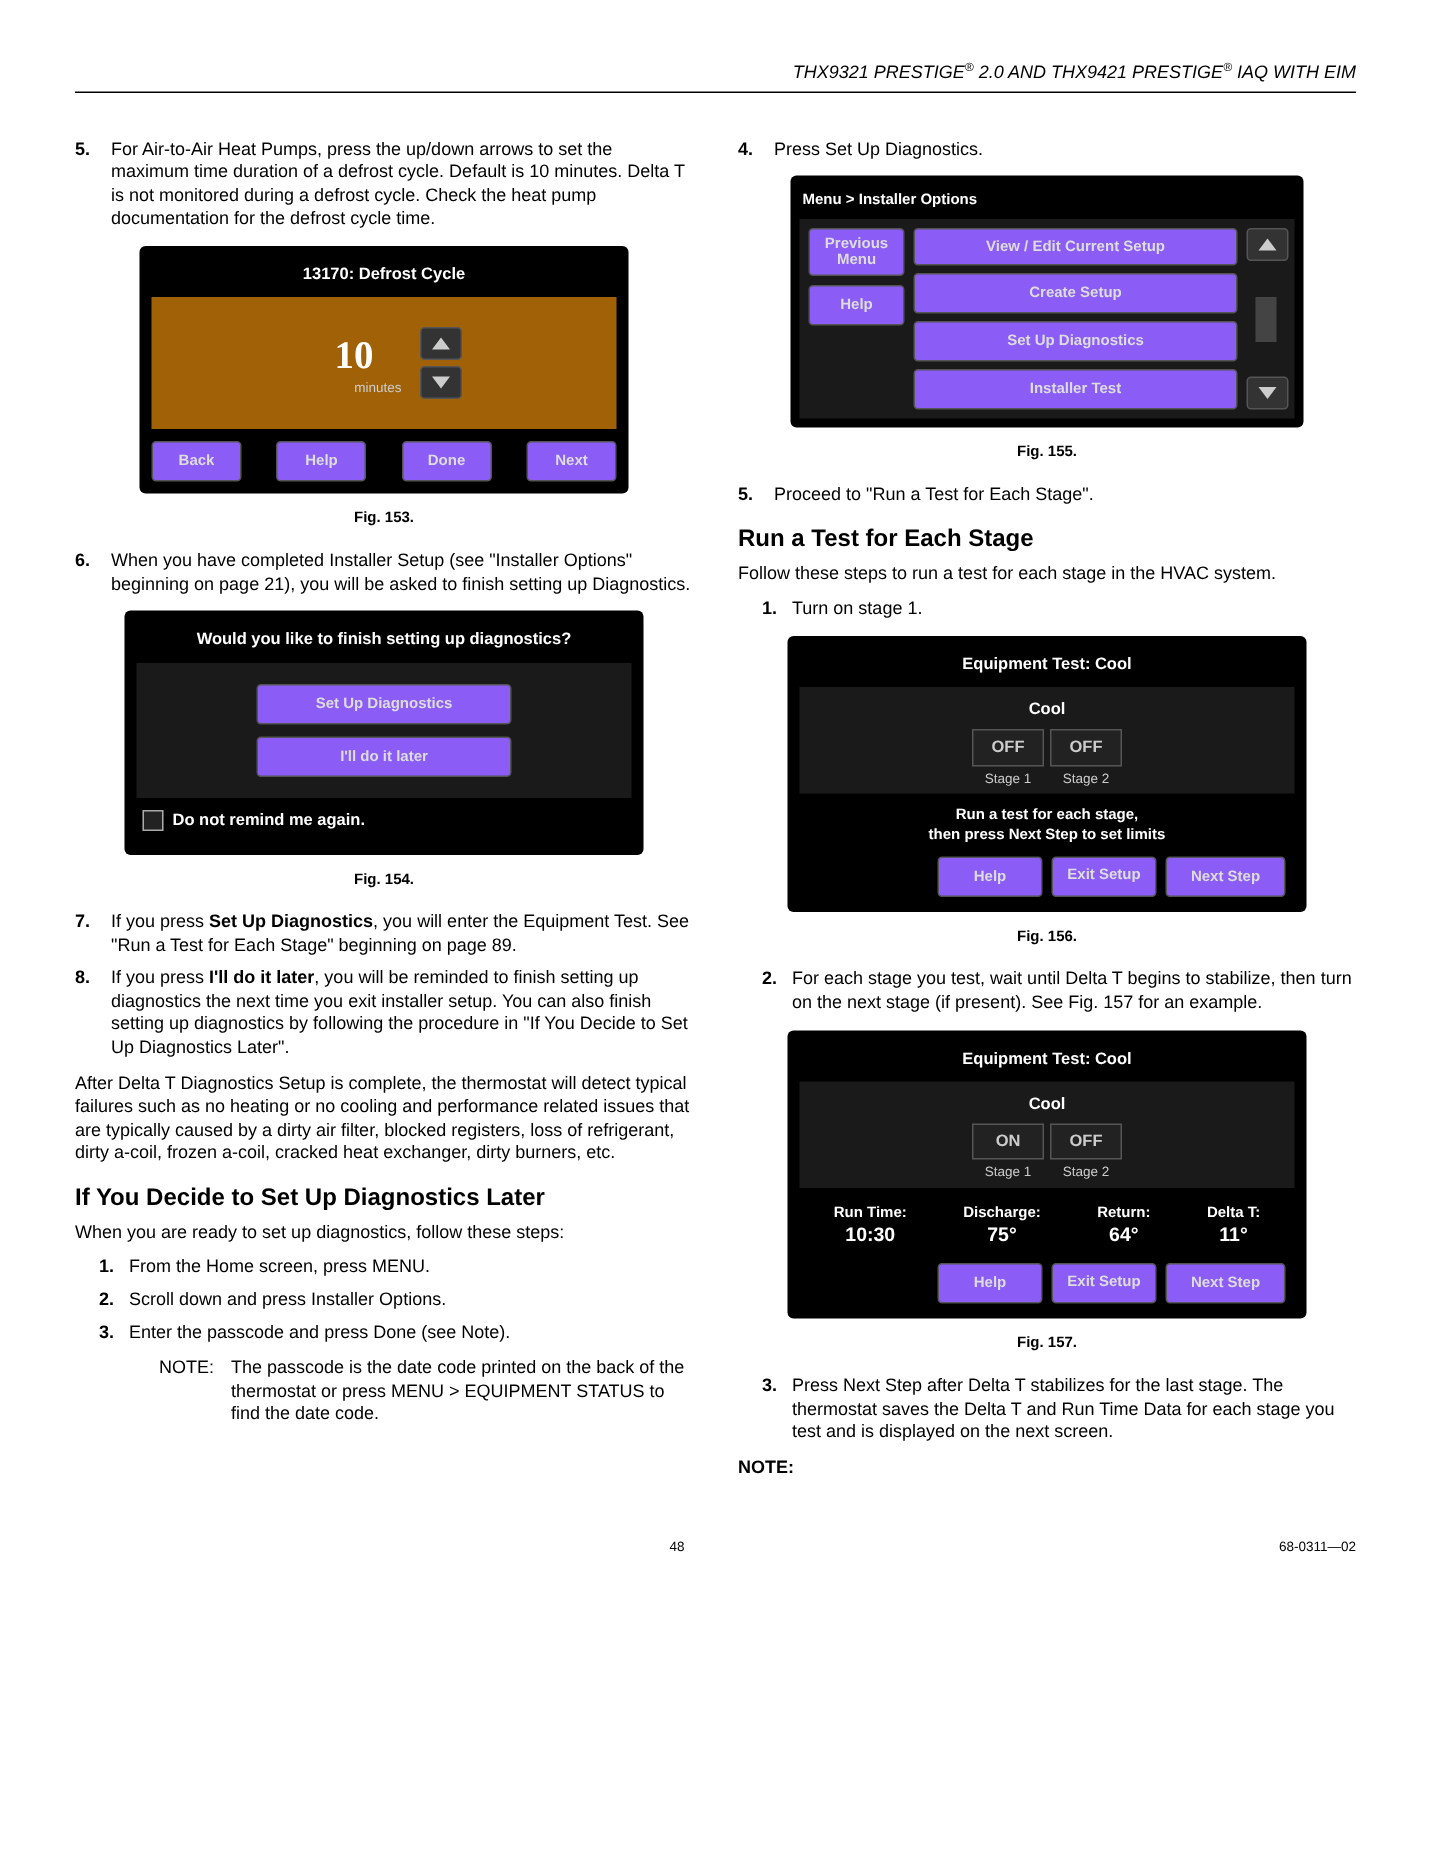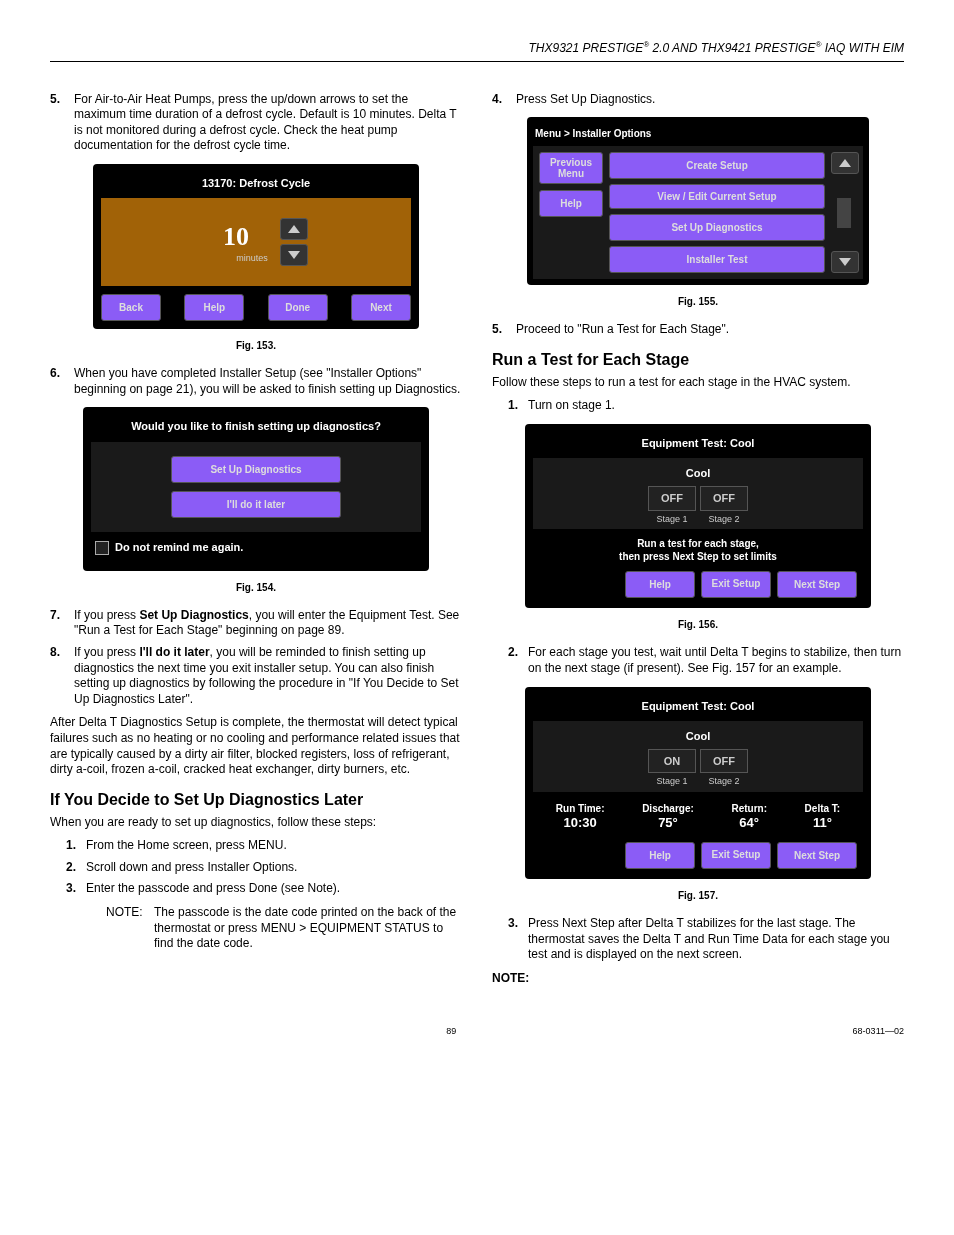--- a/index.html
+++ b/index.html
@@ -172,22 +172,22 @@
 </ol>
 
 <div class="screen" style="width:330px; padding:6px;">
   <div style="font-size:10px; font-weight:bold; padding:4px 2px 6px;">Menu &gt; Installer Options</div>
   <div style="display:flex; gap:6px; background:#1a1a1a; padding:6px;">
     <div style="display:flex; flex-direction:column; gap:6px; width:64px;">
       <div class="dbtn" style="padding:4px 2px; line-height:1.1;">Previous Menu</div>
       <div class="dbtn">Help</div>
     </div>
     <div style="flex:1; display:flex; flex-direction:column; gap:5px;">
+      <div class="dbtn" style="line-height:1.1;">View / Edit Current Setup</div>
       <div class="dbtn">Create Setup</div>
-      <div class="dbtn" style="line-height:1.1;">View / Edit Current Setup</div>
       <div class="dbtn">Set Up Diagnostics</div>
       <div class="dbtn">Installer Test</div>
     </div>
     <div style="display:flex; flex-direction:column; justify-content:space-between; width:26px;">
       <div class="arrow-btn">
               <div class="tri-up"></div>
             </div>
       <div style="width:14px; height:30px; background:#444; margin:4px auto;"></div>
       <div class="arrow-btn">
               <div class="tri-down"></div>
@@ -288,15 +288,15 @@
 
 <div class="note-row" style="font-weight:bold;">
   <div class="lbl" style="min-width:50px;">NOTE:</div>
 </div>
 
 </div>
 </div>
 
 <div class="footer">
   <span></span>
-  <span>89</span>
+  <span>48</span>
   <span>68-0311—02</span>
 </div>
 
 </body></html>

